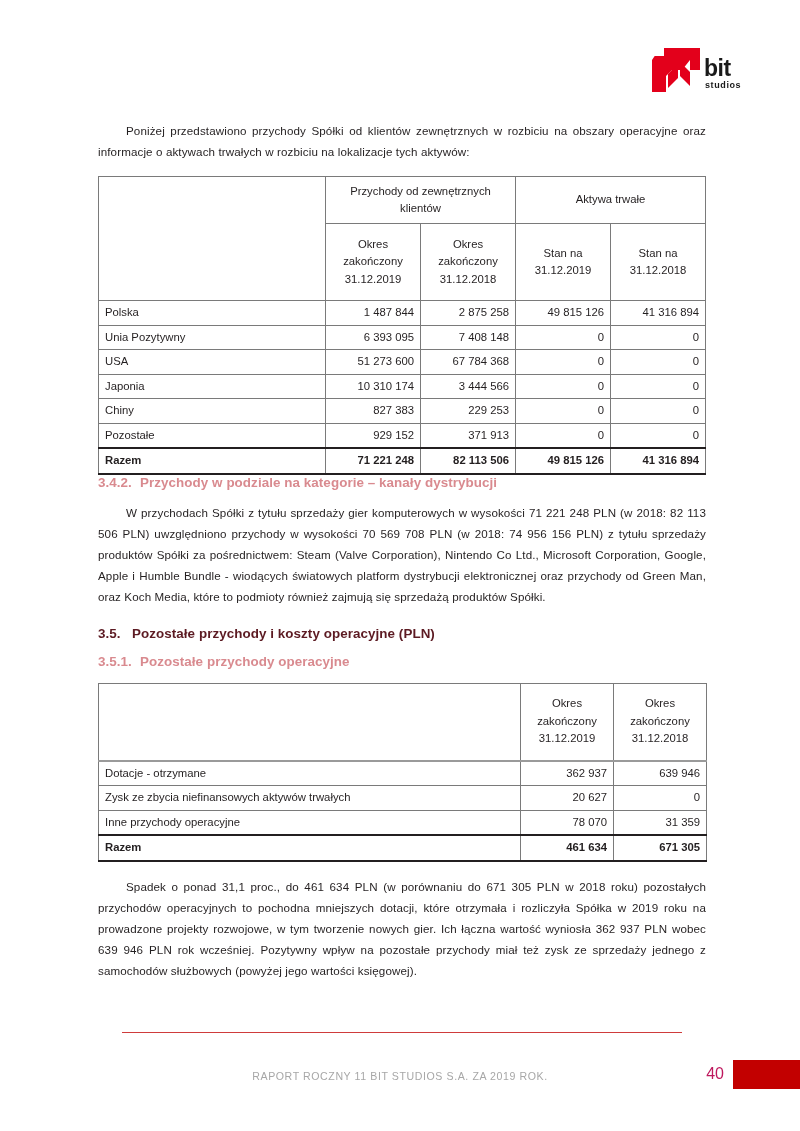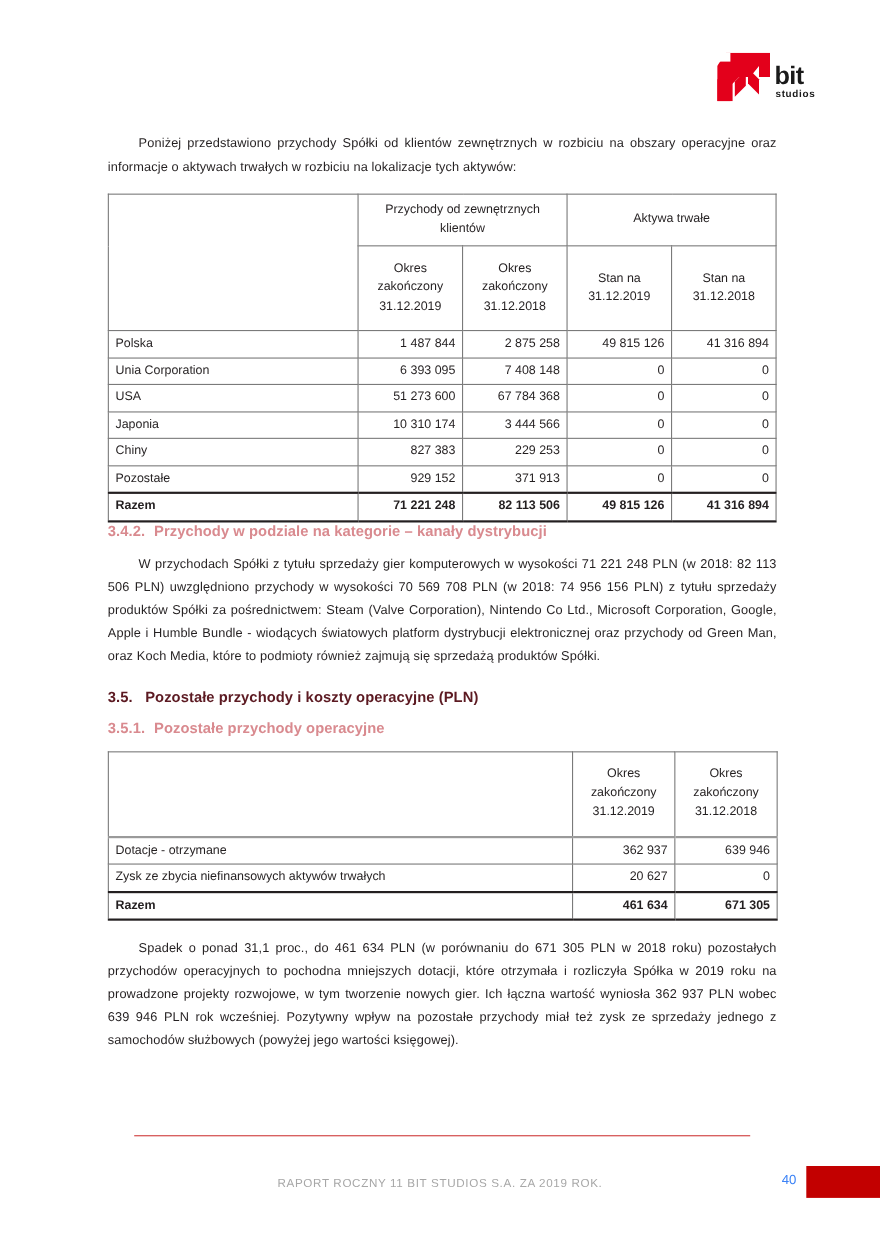--- a/index.html
+++ b/index.html
@@ -152,22 +152,22 @@
     letter-spacing: 0.055em;
     color: #a7a7a7;
     margin-top: 32px;
   }
   .footer-page {
     position: absolute;
     left: 690px;
     top: 1065px;
     width: 34px;
     text-align: right;
-    font-size: 12px;
-    color: #3b82f6;
+    font-size: 16px;
+    color: #be185d;
   }
   .footer-block {
     position: absolute;
     left: 733px;
     top: 1060px;
     width: 67px;
     height: 29px;
     background: #c20000;
   }
 </style>
@@ -231,21 +231,21 @@
       </thead>
       <tbody>
         <tr>
           <td class="c-lab">Polska</td>
           <td class="c-num">1 487 844</td>
           <td class="c-num">2 875 258</td>
           <td class="c-num">49 815 126</td>
           <td class="c-num">41 316 894</td>
         </tr>
         <tr>
-          <td class="c-lab">Unia Corporation</td>
+          <td class="c-lab">Unia Pozytywny</td>
           <td class="c-num">6 393 095</td>
           <td class="c-num">7 408 148</td>
           <td class="c-num">0</td>
           <td class="c-num">0</td>
         </tr>
         <tr>
           <td class="c-lab">USA</td>
           <td class="c-num">51 273 600</td>
           <td class="c-num">67 784 368</td>
           <td class="c-num">0</td>
@@ -321,20 +321,25 @@
         <tr>
           <td class="c-lab">Dotacje - otrzymane</td>
           <td class="c-num">362 937</td>
           <td class="c-num">639 946</td>
         </tr>
         <tr>
           <td class="c-lab">Zysk ze zbycia niefinansowych aktywów trwałych</td>
           <td class="c-num">20 627</td>
           <td class="c-num">0</td>
         </tr>
+        <tr>
+          <td class="c-lab">Inne przychody operacyjne</td>
+          <td class="c-num">78 070</td>
+          <td class="c-num">31 359</td>
+        </tr>
         <tr class="total-row">
           <td class="c-lab">Razem</td>
           <td class="c-num">461 634</td>
           <td class="c-num">671 305</td>
         </tr>
       </tbody>
     </table>
 
     <p class="body-text indent" style="margin-top:14px;">Spadek o ponad 31,1 proc., do 461 634 PLN (w porównaniu do 671 305 PLN w 2018 roku) pozostałych przychodów operacyjnych to pochodna mniejszych dotacji, które otrzymała i rozliczyła Spółka w 2019 roku na prowadzone projekty rozwojowe, w tym tworzenie nowych gier. Ich łączna wartość wyniosła 362 937 PLN wobec 639 946 PLN rok wcześniej. Pozytywny wpływ na pozostałe przychody miał też zysk ze sprzedaży jednego z samochodów służbowych (powyżej jego wartości księgowej).</p>
 

